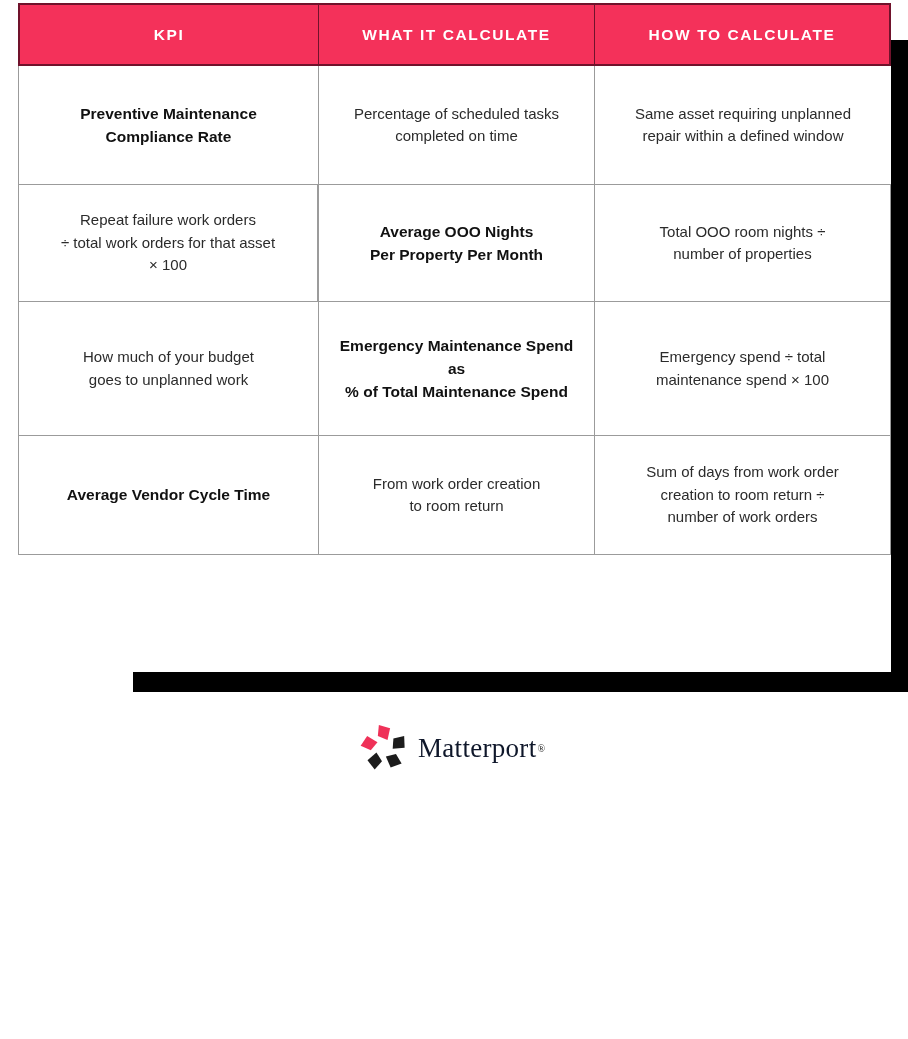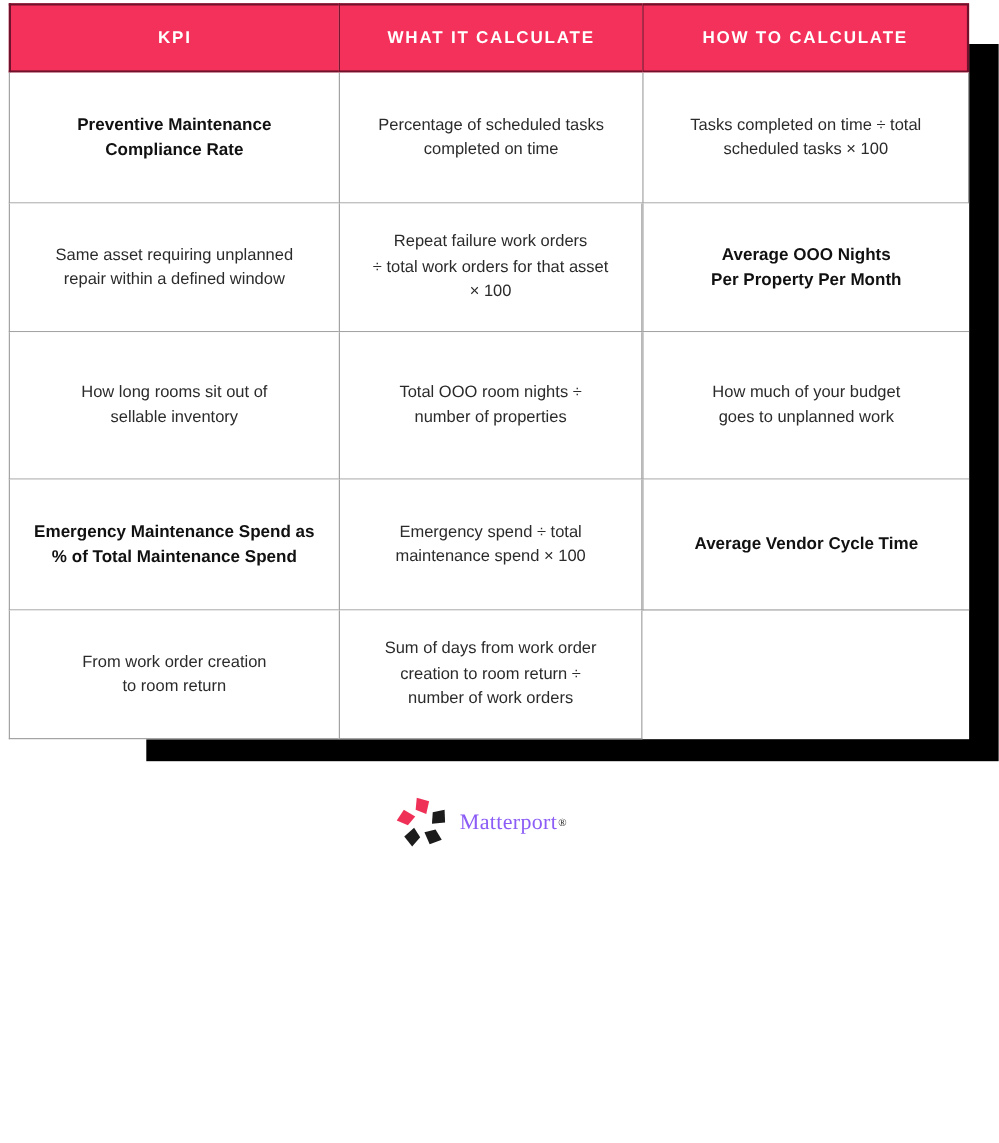--- a/index.html
+++ b/index.html
@@ -15,21 +15,21 @@
   .backdrop {
     position:absolute;
     left:133px; top:40px;
     width:775px; height:652px;
     background:#000000;
   }
 
   
   .kpi-table {
     position:absolute;
-    left:8px; top:3px;
+    left:18px; top:3px;
     width:873px;
     display:grid;
     grid-template-columns:300px 276px 297px;
     grid-template-rows:63px 119px 117px 134px 119px 117px;
     background:#ffffff;
   }
   .th {
     background:#F4315A;
     color:#ffffff;
     display:flex; align-items:center; justify-content:center;
@@ -64,22 +64,22 @@
   
   .brand {
     position:absolute;
     left:358px; top:718px;
     height:60px;
     display:flex; align-items:center;
   }
   .brand-mark { width:52px; height:58px; }
   .brand-name {
     font-family:"Liberation Serif", serif;
-    font-size:20px;
-    color:#8b5cf6;
+    font-size:27px;
+    color:#0f172a;
     margin-left:8px;
     letter-spacing:0.3px;
   }
   .brand-reg {
     font-family:"Liberation Serif", serif;
     font-size:10px;
     color:#1C1C1C;
     vertical-align:super;
     margin-left:1px;
   }
@@ -92,33 +92,29 @@
 <div class="kpi-table">
 
   <div class="th first">KPI</div>
   <div class="th">WHAT IT CALCULATE</div>
   <div class="th last">HOW TO CALCULATE</div>
 
   <div class="td kpi">Preventive Maintenance
 Compliance Rate</div>
   <div class="td">Percentage of scheduled tasks
 completed on time</div>
-  <div class="td last">Tasks completed on time ÷ total
-scheduled tasks × 100</div>
 
   <div class="td">Same asset requiring unplanned
 repair within a defined window</div>
   <div class="td last">Repeat failure work orders
 ÷  total work orders for that asset
 × 100</div>
 
   <div class="td kpi">Average OOO Nights
 Per Property Per Month</div>
-  <div class="td">How long rooms sit out of
-sellable inventory</div>
   <div class="td last">Total OOO room nights ÷
 number of properties</div>
 
   <div class="td">How much of your budget
 goes to unplanned work</div>
   <div class="td kpi">Emergency Maintenance Spend as
 % of Total Maintenance Spend</div>
   <div class="td last">Emergency spend ÷ total
 maintenance spend × 100</div>
 

